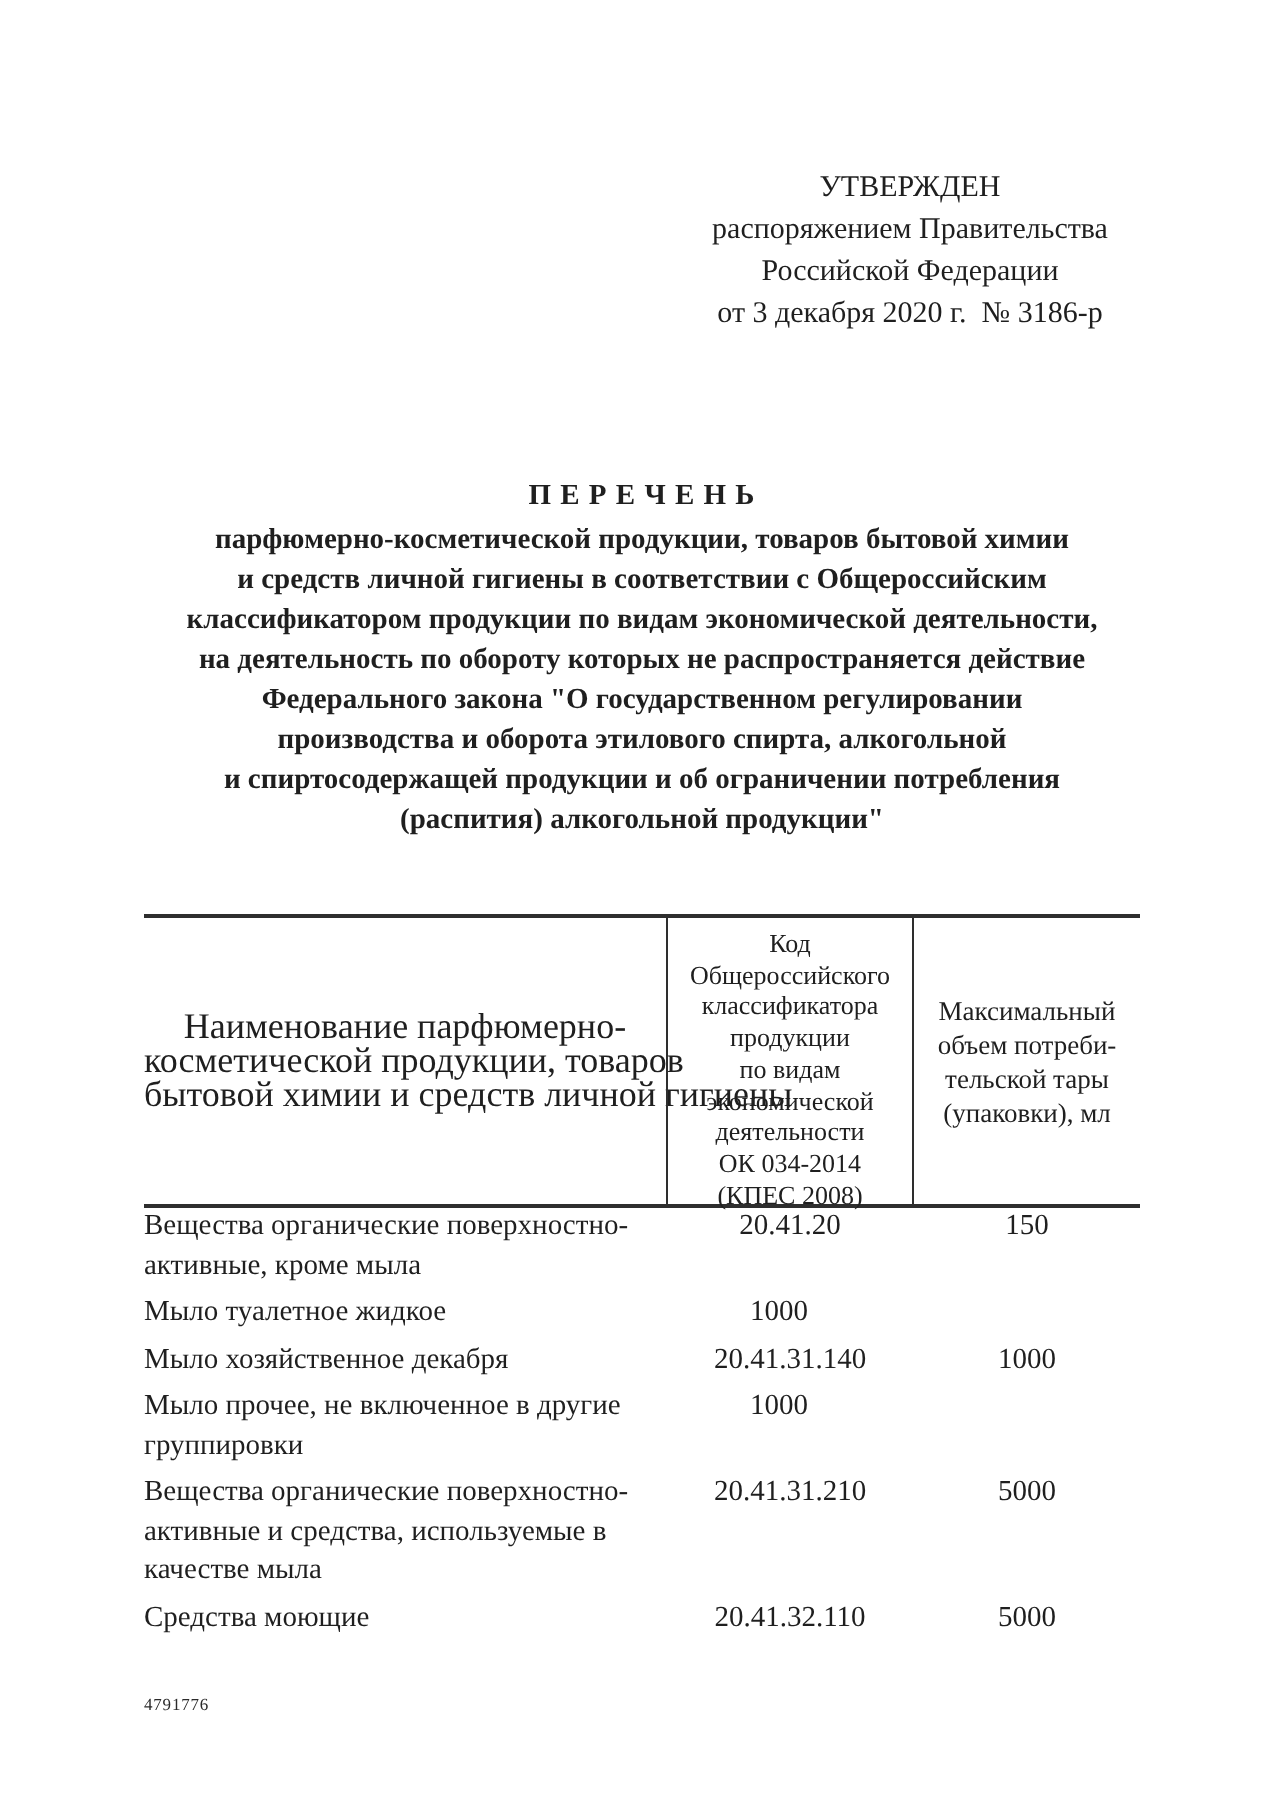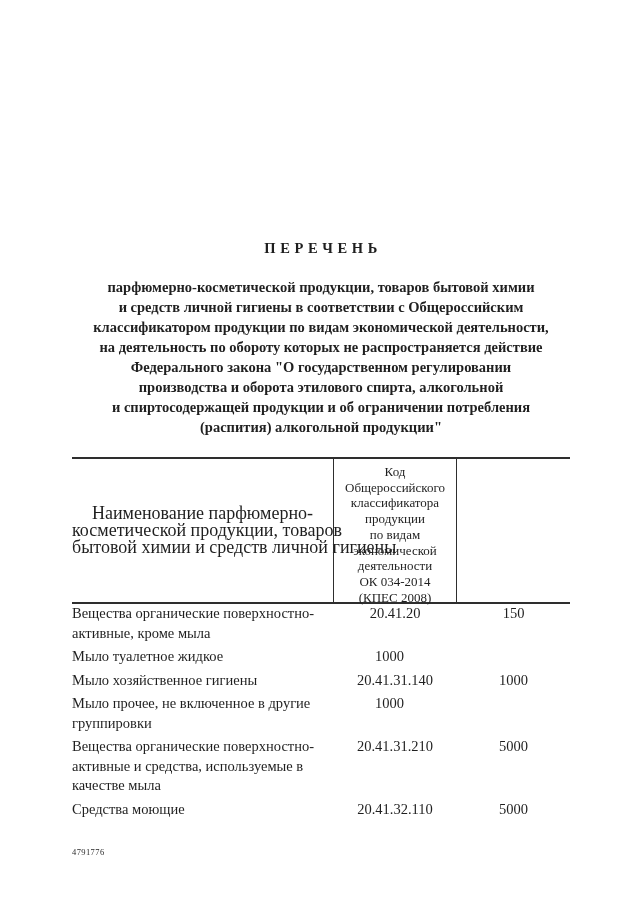--- a/index.html
+++ b/index.html
@@ -33,21 +33,21 @@
     position:absolute;
     top:238px;
     left:60px;
     width:522px;
     text-align:center;
     font-weight:bold;
     font-size:14.5px;
   }
   .doc-title {
     line-height:20px;
-    margin-bottom:19px;
+    margin-bottom:2px;
     letter-spacing:0.5px;
   }
   .doc-subtitle { line-height:20px; }
 
   
   .ptable {
     position:absolute;
     top:457px;
     left:72px;
     width:498px;
@@ -102,47 +102,49 @@
     font-size:8.5px;
     letter-spacing:0.4px;
     color:#2a2a2a;
   }
 </style>
 </head>
 <body>
 
 <div class="page">
 
+  <div class="approval lines">УТВЕРЖДЕН<br>распоряжением Правительства<br>Российской Федерации<br>от 3 декабря 2020 г.  № 3186-р</div>
 
   <div class="heading">
     <div class="doc-title">П Е Р Е Ч Е Н Ь</div>
     <div class="doc-subtitle lines">парфюмерно-косметической продукции, товаров бытовой химии<br>и средств личной гигиены в соответствии с Общероссийским<br>классификатором продукции по видам экономической деятельности,<br>на деятельность по обороту которых не распространяется действие<br>Федерального закона "О государственном регулировании<br>производства и оборота этилового спирта, алкогольной<br>и спиртосодержащей продукции и об ограничении потребления<br>(распития) алкогольной продукции"</div>
   </div>
 
   <div class="ptable">
     <div class="thead">
       <div class="th th-name lines">Наименование парфюмерно-<br>косметической продукции, товаров<br>бытовой химии и средств личной гигиены</div>
       <div class="th th-code lines">Код<br>Общероссийского<br>классификатора<br>продукции<br>по видам<br>экономической<br>деятельности<br>ОК 034-2014<br>(КПЕС 2008)</div>
+      <div class="th th-vol lines">Максимальный<br>объем потреби-<br>тельской тары<br>(упаковки), мл</div>
     </div>
 
     <div class="tbody">
 
       <div class="trow">
         <div class="cell-name lines">Вещества органические поверхностно-<br>активные, кроме мыла</div>
         <div class="cell-code">20.41.20</div>
         <div class="cell-vol">150</div>
       </div>
 
       <div class="trow">
         <div class="cell-name lines">Мыло туалетное жидкое</div>
         <div class="cell-vol">1000</div>
       </div>
 
       <div class="trow">
-        <div class="cell-name lines">Мыло хозяйственное гигиены</div>
+        <div class="cell-name lines">Мыло хозяйственное декабря</div>
         <div class="cell-code">20.41.31.140</div>
         <div class="cell-vol">1000</div>
       </div>
 
       <div class="trow">
         <div class="cell-name lines">Мыло прочее, не включенное в другие<br>группировки</div>
         <div class="cell-vol">1000</div>
       </div>
 
       <div class="trow">

